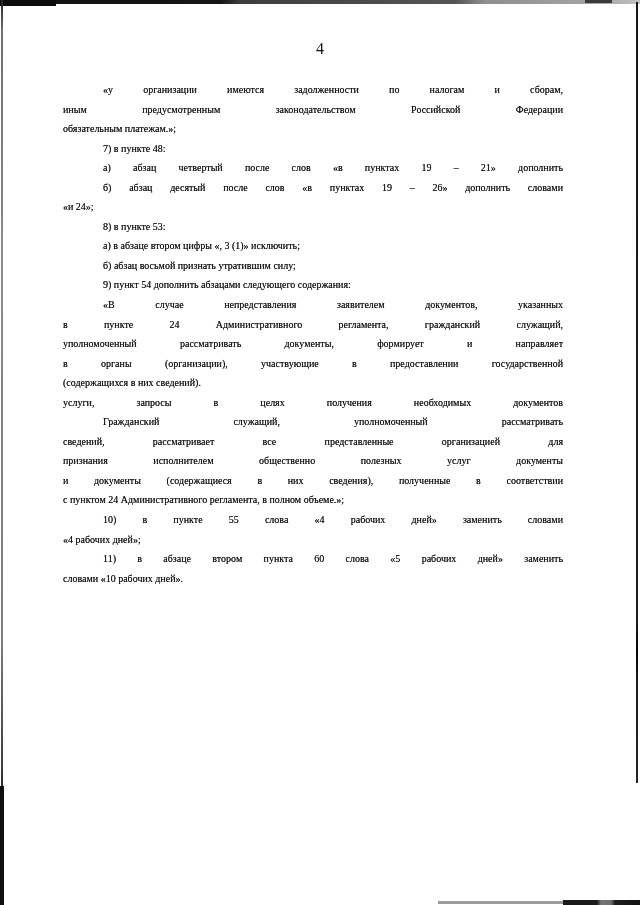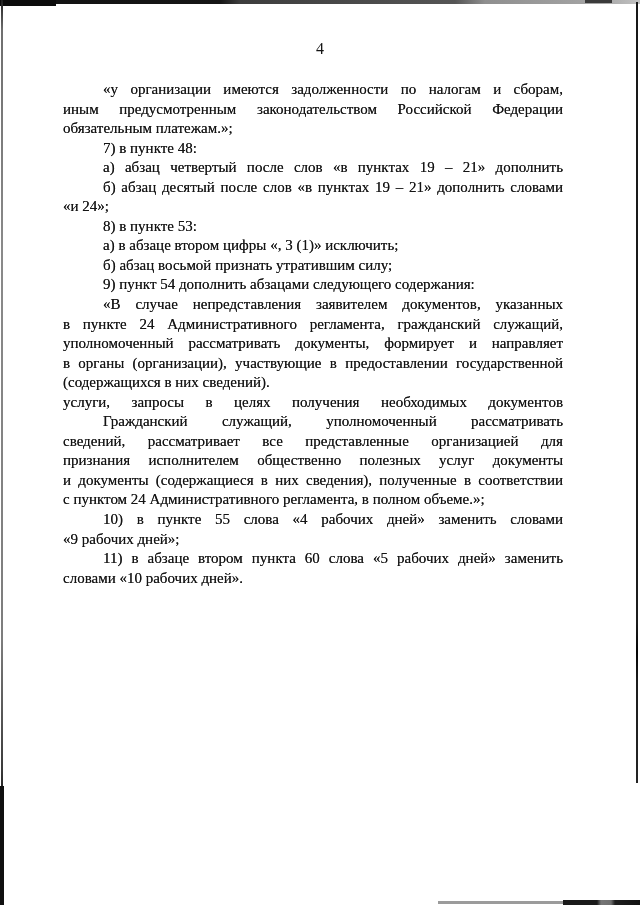--- a/index.html
+++ b/index.html
@@ -71,21 +71,21 @@
     width: 640px;
     text-align: center;
     font-size: 16px;
     line-height: 18px;
   }
   .body-text {
     position: absolute;
     top: 80px;
     left: 63px;
     width: 500px;
-    font-size: 15px;
+    font-size: 10px;
     line-height: 19.55px;
     text-shadow: 0 0 0.4px rgba(10,10,10,0.75);
   }
   .para { margin: 0; padding: 0; }
   .line {
     min-height: 19.55px;
     white-space: normal;
   }
   .line.first { padding-left: 40px; }
   .line.just {
@@ -115,21 +115,21 @@
         <div class="line just">иным предусмотренным законодательством Российской Федерации</div>
         <div class="line">обязательным платежам.»;</div>
       </div>
       <div class="para">
         <div class="line first">7) в пункте 48:</div>
       </div>
       <div class="para">
         <div class="line first just">а) абзац четвертый после слов «в пунктах 19 – 21» дополнить</div>
       </div>
       <div class="para">
-        <div class="line first just">б) абзац десятый после слов «в пунктах 19 – 21» дополнить словами</div>
+        <div class="line first just">б) абзац десятый после слов «в пунктах 19 – 26» дополнить словами</div>
         <div class="line">«и 24»;</div>
       </div>
       <div class="para">
         <div class="line first">8) в пункте 53:</div>
       </div>
       <div class="para">
         <div class="line first">а) в абзаце втором цифры «, 3 (1)» исключить;</div>
       </div>
       <div class="para">
         <div class="line first">б) абзац восьмой признать утратившим силу;</div>
@@ -147,21 +147,21 @@
       </div>
       <div class="para">
         <div class="line first just">Гражданский служащий, уполномоченный рассматривать</div>
         <div class="line just">сведений, рассматривает все представленные организацией для</div>
         <div class="line just">признания исполнителем общественно полезных услуг документы</div>
         <div class="line just">и документы (содержащиеся в них сведения), полученные в соответствии</div>
         <div class="line">с пунктом 24 Административного регламента, в полном объеме.»;</div>
       </div>
       <div class="para">
         <div class="line first just">10) в пункте 55 слова «4 рабочих дней» заменить словами</div>
-        <div class="line">«9 рабочих дней»;</div>
+        <div class="line">«4 рабочих дней»;</div>
       </div>
       <div class="para">
         <div class="line first just">11) в абзаце втором пункта 60 слова «5 рабочих дней» заменить</div>
         <div class="line">словами «10 рабочих дней».</div>
       </div>
     </div>
 
 </div>
 
 </body></html>

